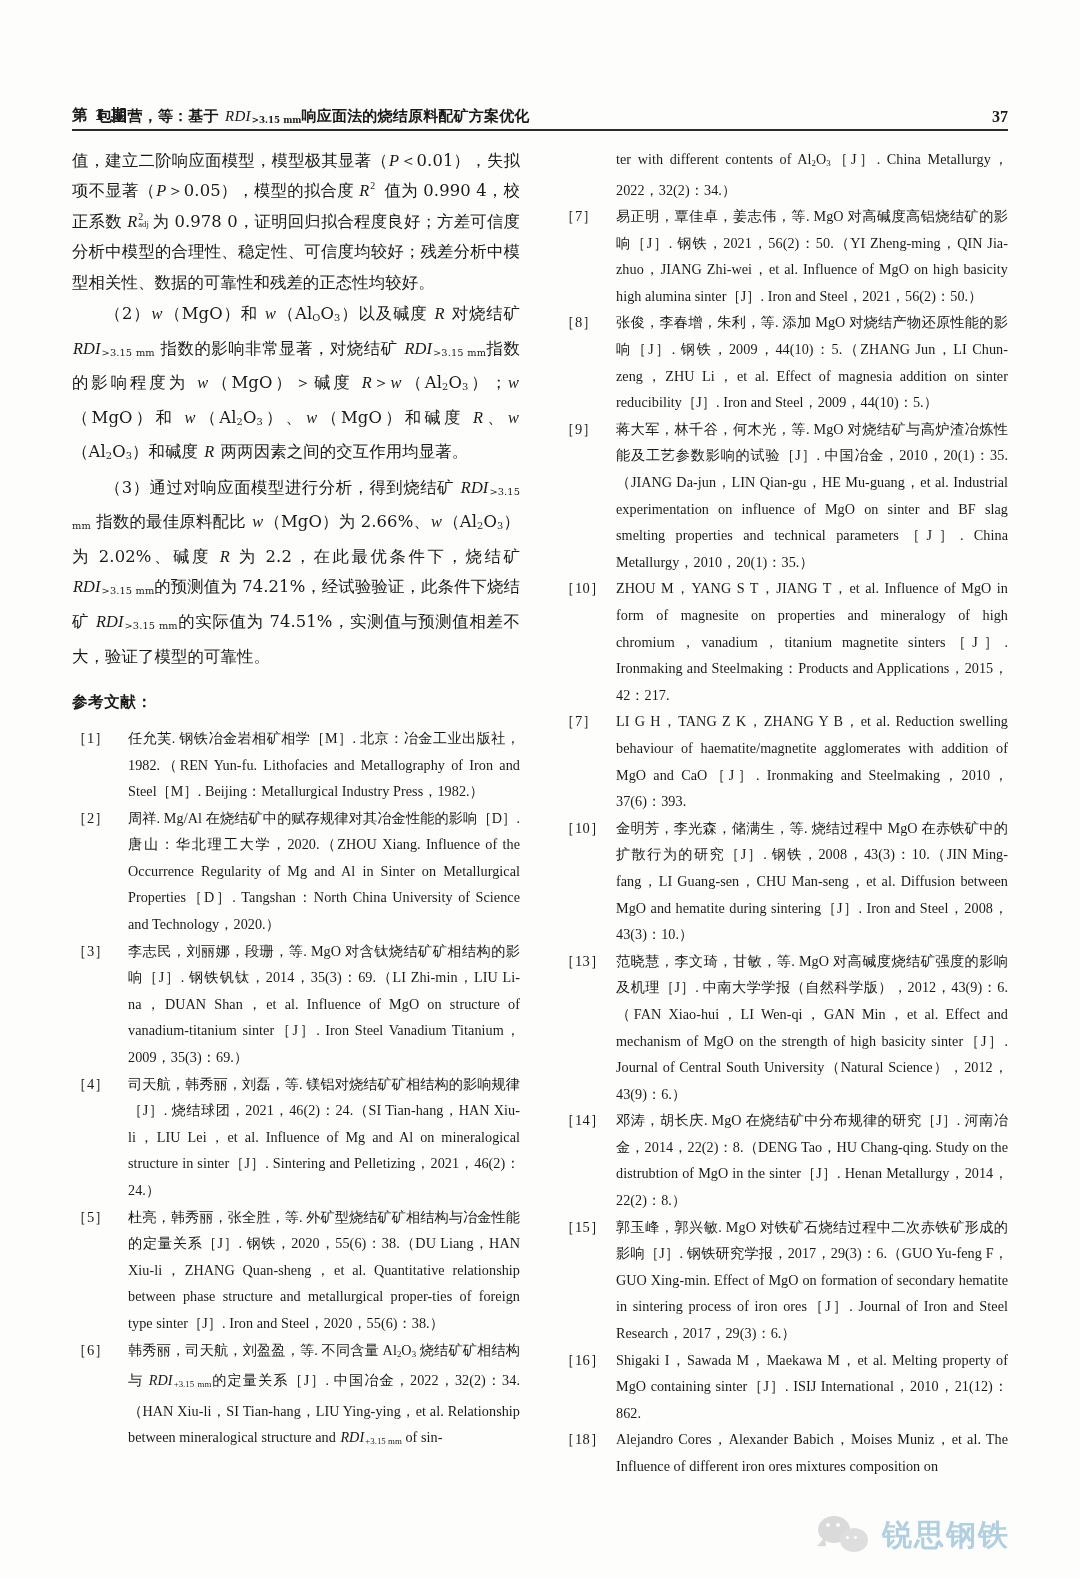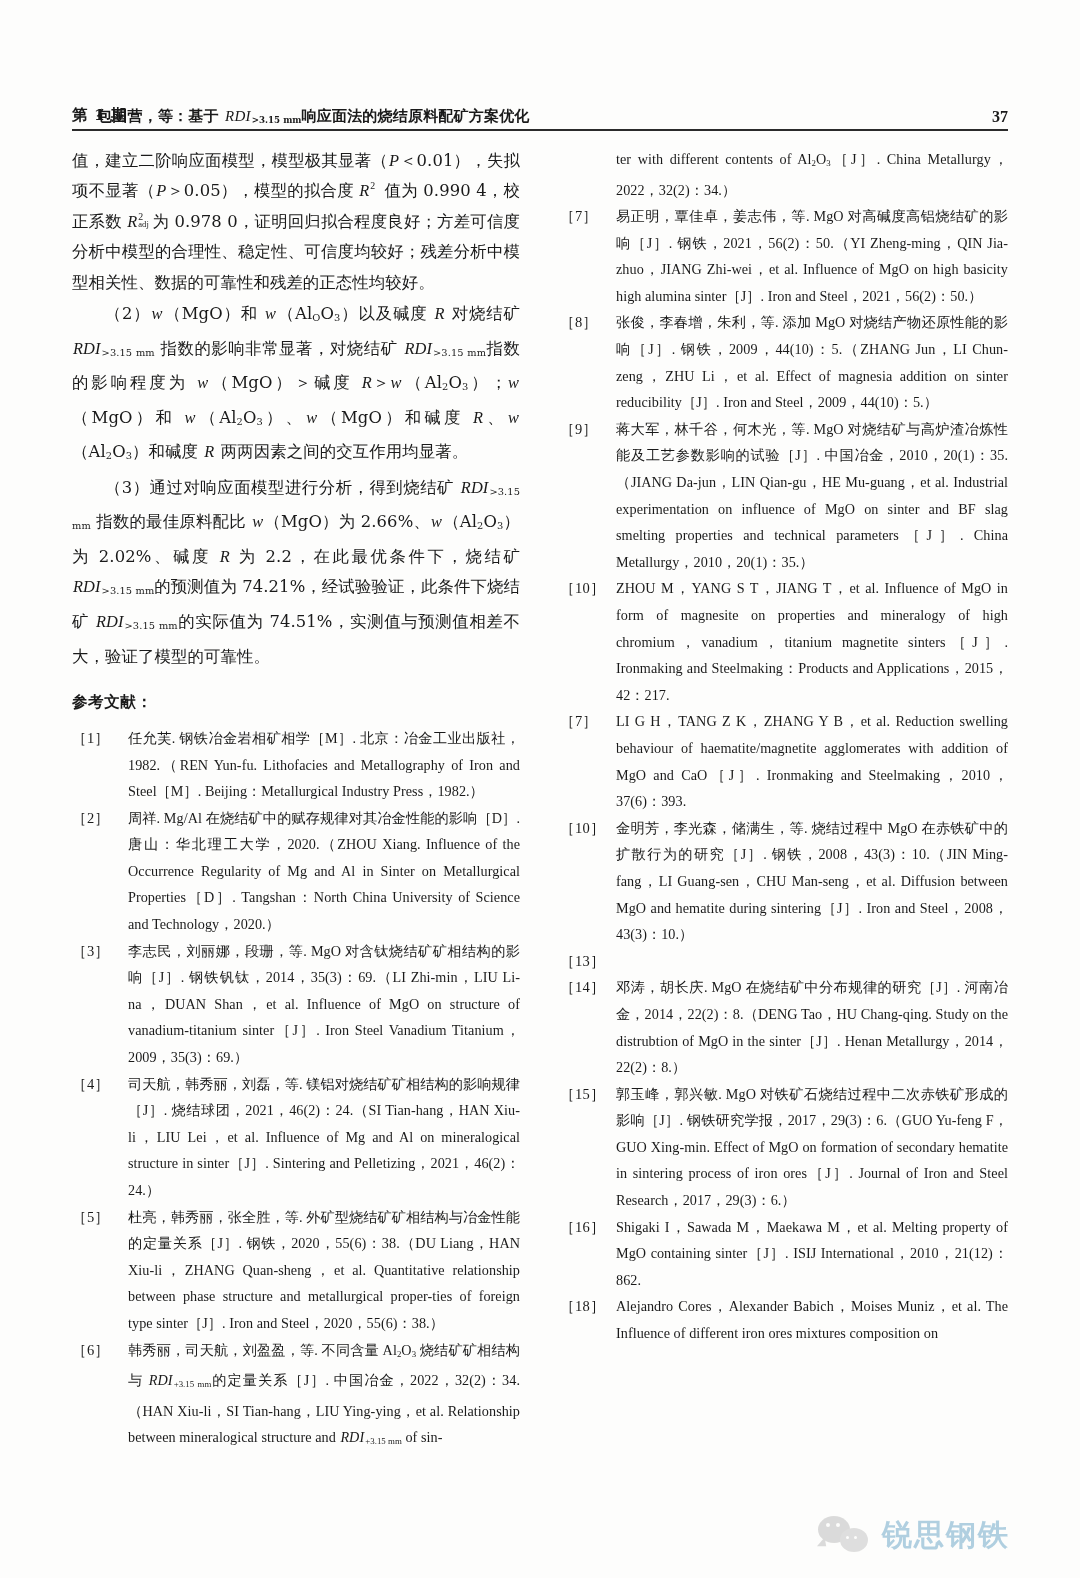--- a/index.html
+++ b/index.html
@@ -309,20 +309,21 @@
       <div class="ref">
         <div class="ref-num">［7］</div>
         <div class="ref-body">LI G H，TANG Z K，ZHANG Y B，et al. Reduction swelling behaviour of haematite/magnetite agglomerates with addition of MgO and CaO［J］. Ironmaking and Steelmaking，2010，37(6)：393.</div>
       </div>
       <div class="ref">
         <div class="ref-num">［10］</div>
         <div class="ref-body">金明芳，李光森，储满生，等. 烧结过程中 MgO 在赤铁矿中的扩散行为的研究［J］. 钢铁，2008，43(3)：10.（JIN Ming-fang，LI Guang-sen，CHU Man-seng，et al. Diffusion between MgO and hematite during sintering［J］. Iron and Steel，2008，43(3)：10.）</div>
       </div>
       <div class="ref">
         <div class="ref-num">［13］</div>
+        <div class="ref-body">范晓慧，李文琦，甘敏，等. MgO 对高碱度烧结矿强度的影响及机理［J］. 中南大学学报（自然科学版），2012，43(9)：6.（FAN Xiao-hui，LI Wen-qi，GAN Min，et al. Effect and mechanism of MgO on the strength of high basicity sinter［J］. Journal of Central South University（Natural Science），2012，43(9)：6.）</div>
       </div>
       <div class="ref">
         <div class="ref-num">［14］</div>
         <div class="ref-body">邓涛，胡长庆. MgO 在烧结矿中分布规律的研究［J］. 河南冶金，2014，22(2)：8.（DENG Tao，HU Chang-qing. Study on the distrubtion of MgO in the sinter［J］. Henan Metallurgy，2014，22(2)：8.）</div>
       </div>
       <div class="ref">
         <div class="ref-num">［15］</div>
         <div class="ref-body">郭玉峰，郭兴敏. MgO 对铁矿石烧结过程中二次赤铁矿形成的影响［J］. 钢铁研究学报，2017，29(3)：6.（GUO Yu-feng F，GUO Xing-min. Effect of MgO on formation of secondary hematite in sintering process of iron ores［J］. Journal of Iron and Steel Research，2017，29(3)：6.）</div>
       </div>
       <div class="ref">

